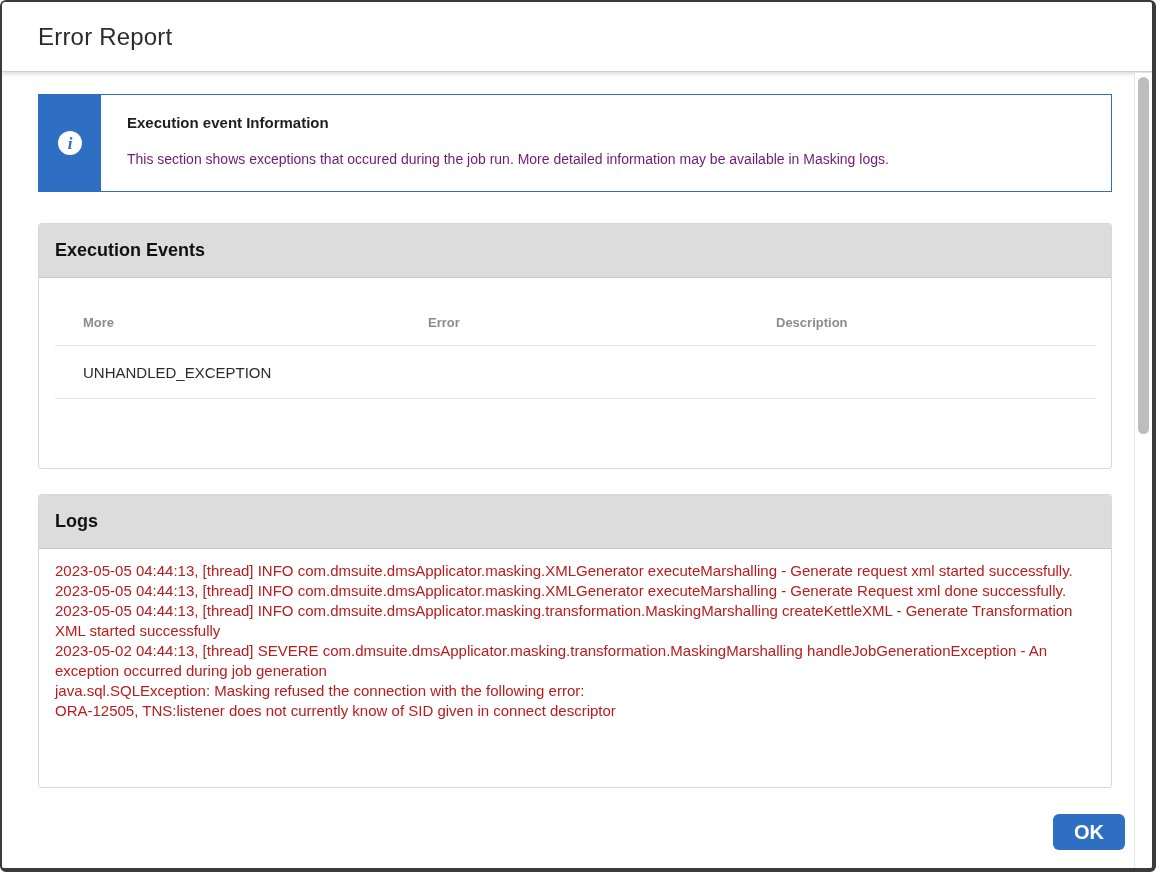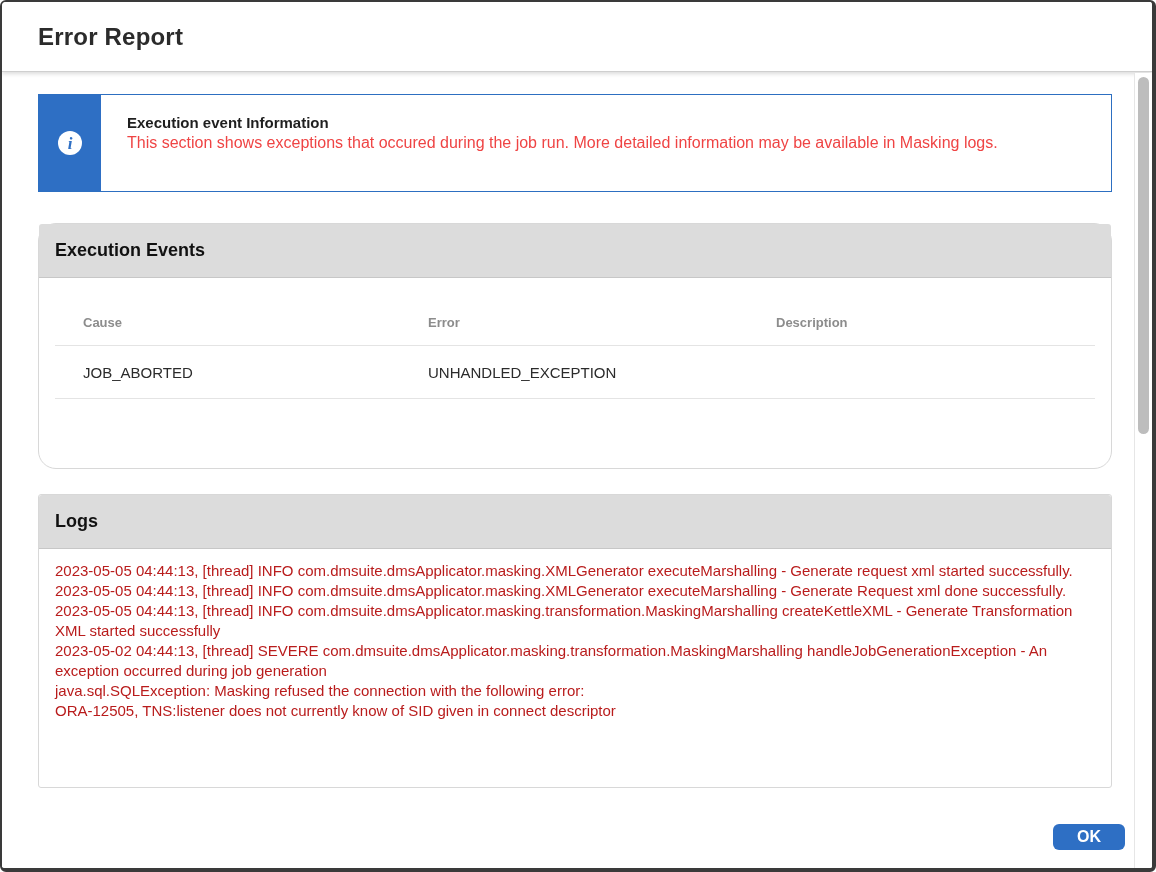--- a/index.html
+++ b/index.html
@@ -21,21 +21,21 @@
   .title-bar {
     height:70px;
     display:flex; align-items:center;
     padding-left:36px;
     background:#ffffff;
     border-bottom:1px solid #cfcfcf;
     box-shadow:0 2px 4px rgba(0,0,0,0.14);
     position:relative; z-index:3;
   }
   .title-bar h1 {
-    font-size:24px; font-weight:700; color:#2b2b2b; letter-spacing:0.2px;
+    font-size:24px; font-weight:400; color:#2b2b2b; letter-spacing:0.2px;
   }
 
   
   .content {
     position:absolute; top:71px; left:0; right:18px; bottom:0;
     background:#ffffff;
     overflow:hidden;
   }
 
   
@@ -52,41 +52,41 @@
     display:flex; align-items:center; justify-content:center;
   }
   .info-circle {
     width:24px; height:24px; border-radius:50%;
     background:#ffffff; color:#2e6fc4;
     display:flex; align-items:center; justify-content:center;
     font-family:"Liberation Serif","DejaVu Serif",serif;
     font-weight:bold; font-style:italic; font-size:17px; line-height:1;
   }
   .banner-text { padding:19px 20px 0 26px; }
-  .banner-title { font-size:15px; font-weight:bold; color:#1f1f1f; margin-bottom:3px; }
-  .banner-desc  { font-size:16px; color:#ef4444; }
+  .banner-title { font-size:15px; font-weight:bold; color:#1f1f1f; margin-bottom:20px; }
+  .banner-desc  { font-size:14px; color:#701a75; }
 
   
   .panel {
     margin-left:36px; width:1074px;
     border:1px solid #d8d8d8;
     border-radius:3px;
     background:#ffffff;
   }
   .panel-header {
     height:54px;
     background:#dcdcdc;
     border-bottom:1px solid #c7c7c7;
     border-radius:3px 3px 0 0;
     display:flex; align-items:center;
     padding-left:16px;
     font-size:18px; font-weight:bold; color:#111111;
   }
 
-  .events-panel { margin-top:31px;border-radius:18px; }
+  .events-panel { margin-top:31px; }
   .events-body { min-height:190px; padding-bottom:60px; }
 
   .tbl-row {
     display:grid;
     grid-template-columns:345px 348px auto;
     padding-left:44px; padding-right:20px;
     align-items:center;
   }
   .tbl-head-row { padding-top:37px; padding-bottom:15px; }
   .tbl-head-cell { font-size:13px; font-weight:bold; color:#8c8c8c; }
@@ -101,26 +101,26 @@
   }
   .log-entry {
     font-size:15px; line-height:20px; color:#b91c1c;
     word-wrap:break-word;
   }
 
   
   .ok-button {
     position:absolute;
     right:27px; bottom:18px;
-    width:72px; height:26px;
+    width:72px; height:36px;
     background:#2e6fc4;
     color:#ffffff;
     border:none; border-radius:6px;
     font-family:"Liberation Sans",sans-serif;
-    font-size:16px; font-weight:bold;
+    font-size:20px; font-weight:bold;
     cursor:pointer;
     z-index:4;
   }
 
   
   .scrollbar-track {
     position:absolute; top:71px; right:0; bottom:0;
     width:18px;
     background:#ffffff;
     border-left:1px solid #e6e6e6;
@@ -151,27 +151,26 @@
       <div class="banner-text">
         <div class="banner-title">Execution event Information</div>
         <div class="banner-desc">This section shows exceptions that occured during the job run. More detailed information may be available in Masking logs.</div>
       </div>
     </div>
 
     <div class="panel events-panel">
       <div class="panel-header">Execution Events</div>
       <div class="events-body">
         <div class="tbl-row tbl-head-row">
-          <div class="tbl-head-cell">Cause</div>
+          <div class="tbl-head-cell">More</div>
           <div class="tbl-head-cell">Error</div>
           <div class="tbl-head-cell">Description</div>
         </div>
         <div class="tbl-divider"></div>
         <div class="tbl-row tbl-data-row">
-          <div class="tbl-cell">JOB_ABORTED</div>
           <div class="tbl-cell">UNHANDLED_EXCEPTION</div>
         </div>
         <div class="tbl-divider"></div>
       </div>
     </div>
 
     <div class="panel logs-panel">
       <div class="panel-header">Logs</div>
       <div class="logs-body">
         <div class="log-entry">2023-05-05 04:44:13, [thread] INFO com.dmsuite.dmsApplicator.masking.XMLGenerator executeMarshalling - Generate request xml started successfully.</div>

